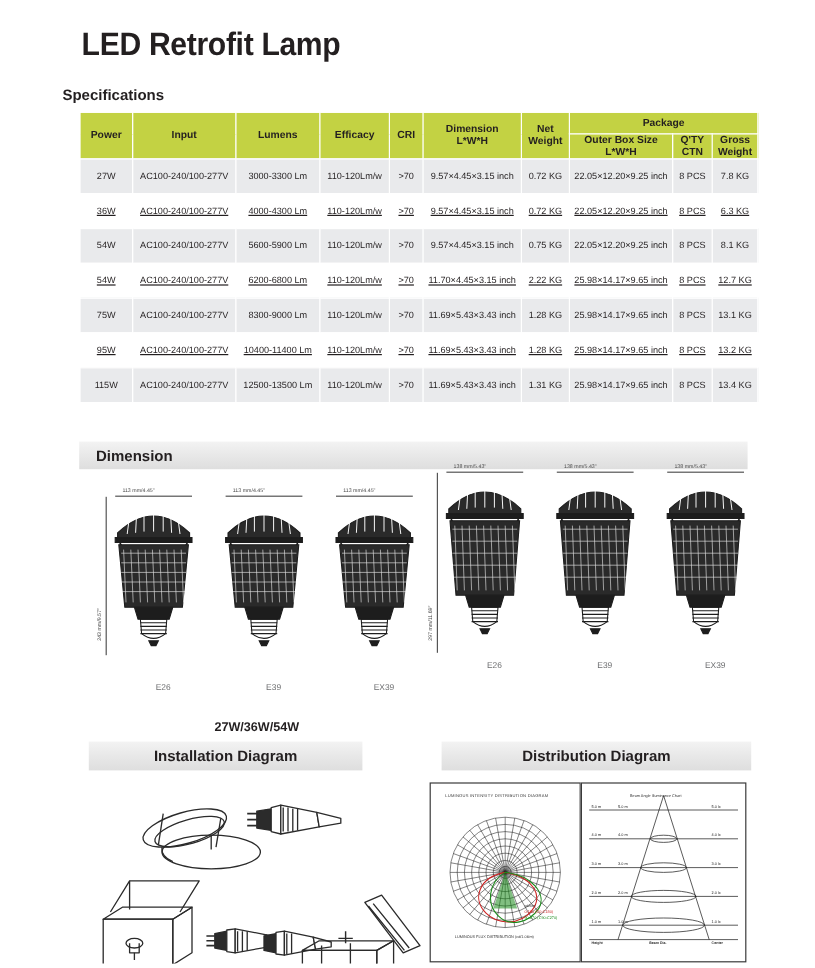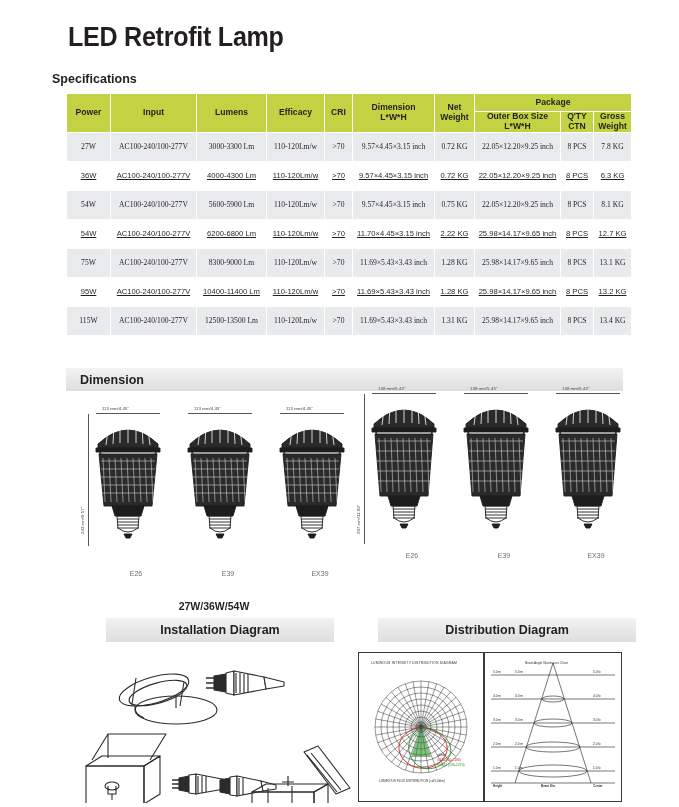--- a/index.html
+++ b/index.html
@@ -37,21 +37,21 @@
     font-size:7.6px;
     color:#231f20;
     padding:0;
   }
   table.spec thead th{
     background:#c3d243;
     font-size:8.6px;font-weight:bold;
     height:17px;line-height:1.15;
   }
   table.spec tbody td{height:28px;}
-  table.spec tbody tr.odd td{background:#e9eaec;font-family:Liberation Serif, serif;}
+  table.spec tbody tr.odd td{background:#e9eaec;}
   table.spec tbody tr.even td{background:#ffffff;text-decoration:underline;}
   .c-pow{width:44px;}
   .c-inp{width:86px;}
   .c-lum{width:70px;}
   .c-eff{width:58px;}
   .c-cri{width:28px;}
   .c-dim{width:82px;}
   .c-net{width:40px;}
   .c-box{width:86px;}
   .c-qty{width:33px;}
@@ -535,24 +535,24 @@
       </g>
     </g>
   </svg>
           <div class="lamp-cap" style="top: 158px;">EX39</div>
           <div class="dimtext" style="left: 16px; top: -8px;">138 mm/5.43"</div>
           <div style="position: absolute; left: 10px; top: -1px; width: 64px; height: 0px; border-top: 0.6px solid rgb(85, 85, 85);"></div>
         </div>
       </div>
   </div>
 
-  <div class="band center" style="left:74px;top:618px;width:228px;height:24px;margin-left:32px;">
+  <div class="band center" style="left:74px;top:618px;width:228px;height:24px;">
     <span class="band-label">Installation Diagram</span>
   </div>
-  <div class="band center" style="left:378px;top:618px;width:258px;height:24px;">
+  <div class="band center" style="left:368px;top:618px;width:258px;height:24px;">
     <span class="band-label">Distribution Diagram</span>
   </div>
 
   <div class="panel" style="left:72px;top:648px;width:286px;height:155px;">
     <svg width="286" height="155" viewBox="0 0 286 155">
       <g fill="none" stroke="#2b2b2b" stroke-width="1.1" stroke-linejoin="round">
 
         <ellipse cx="82" cy="42" rx="36" ry="13" transform="rotate(-16 82 42)"></ellipse>
         <ellipse cx="86" cy="45" rx="30" ry="10" transform="rotate(-16 86 45)"></ellipse>
         <path d="M60 56 L64 30"></path>

